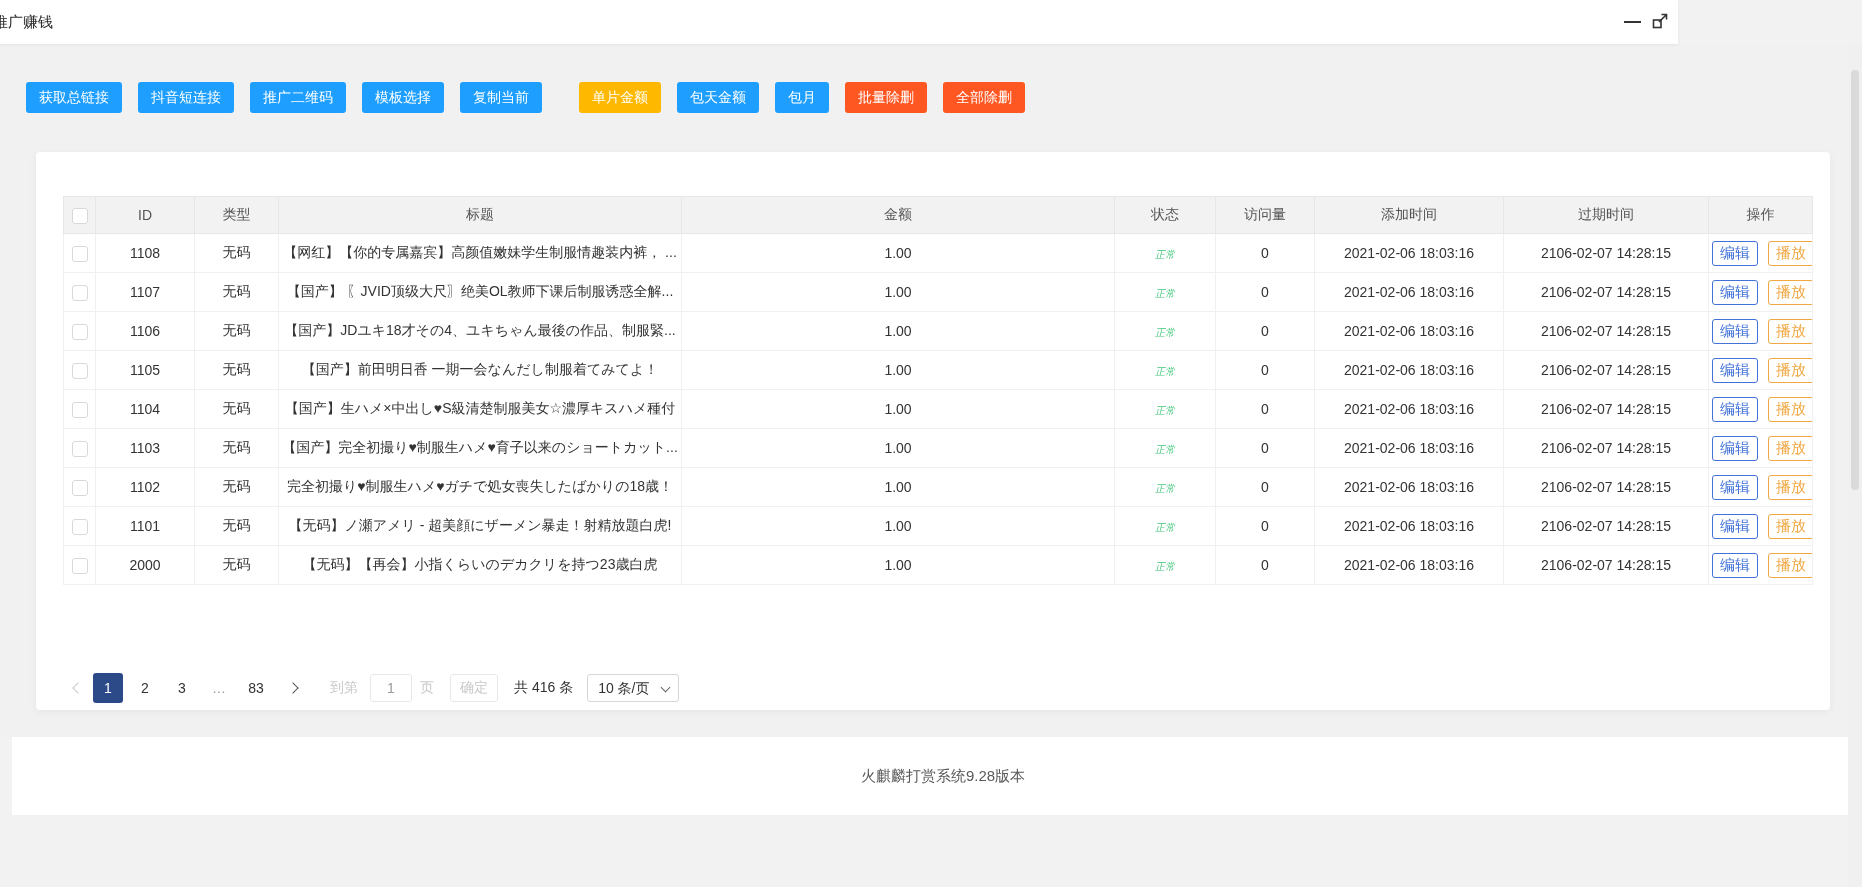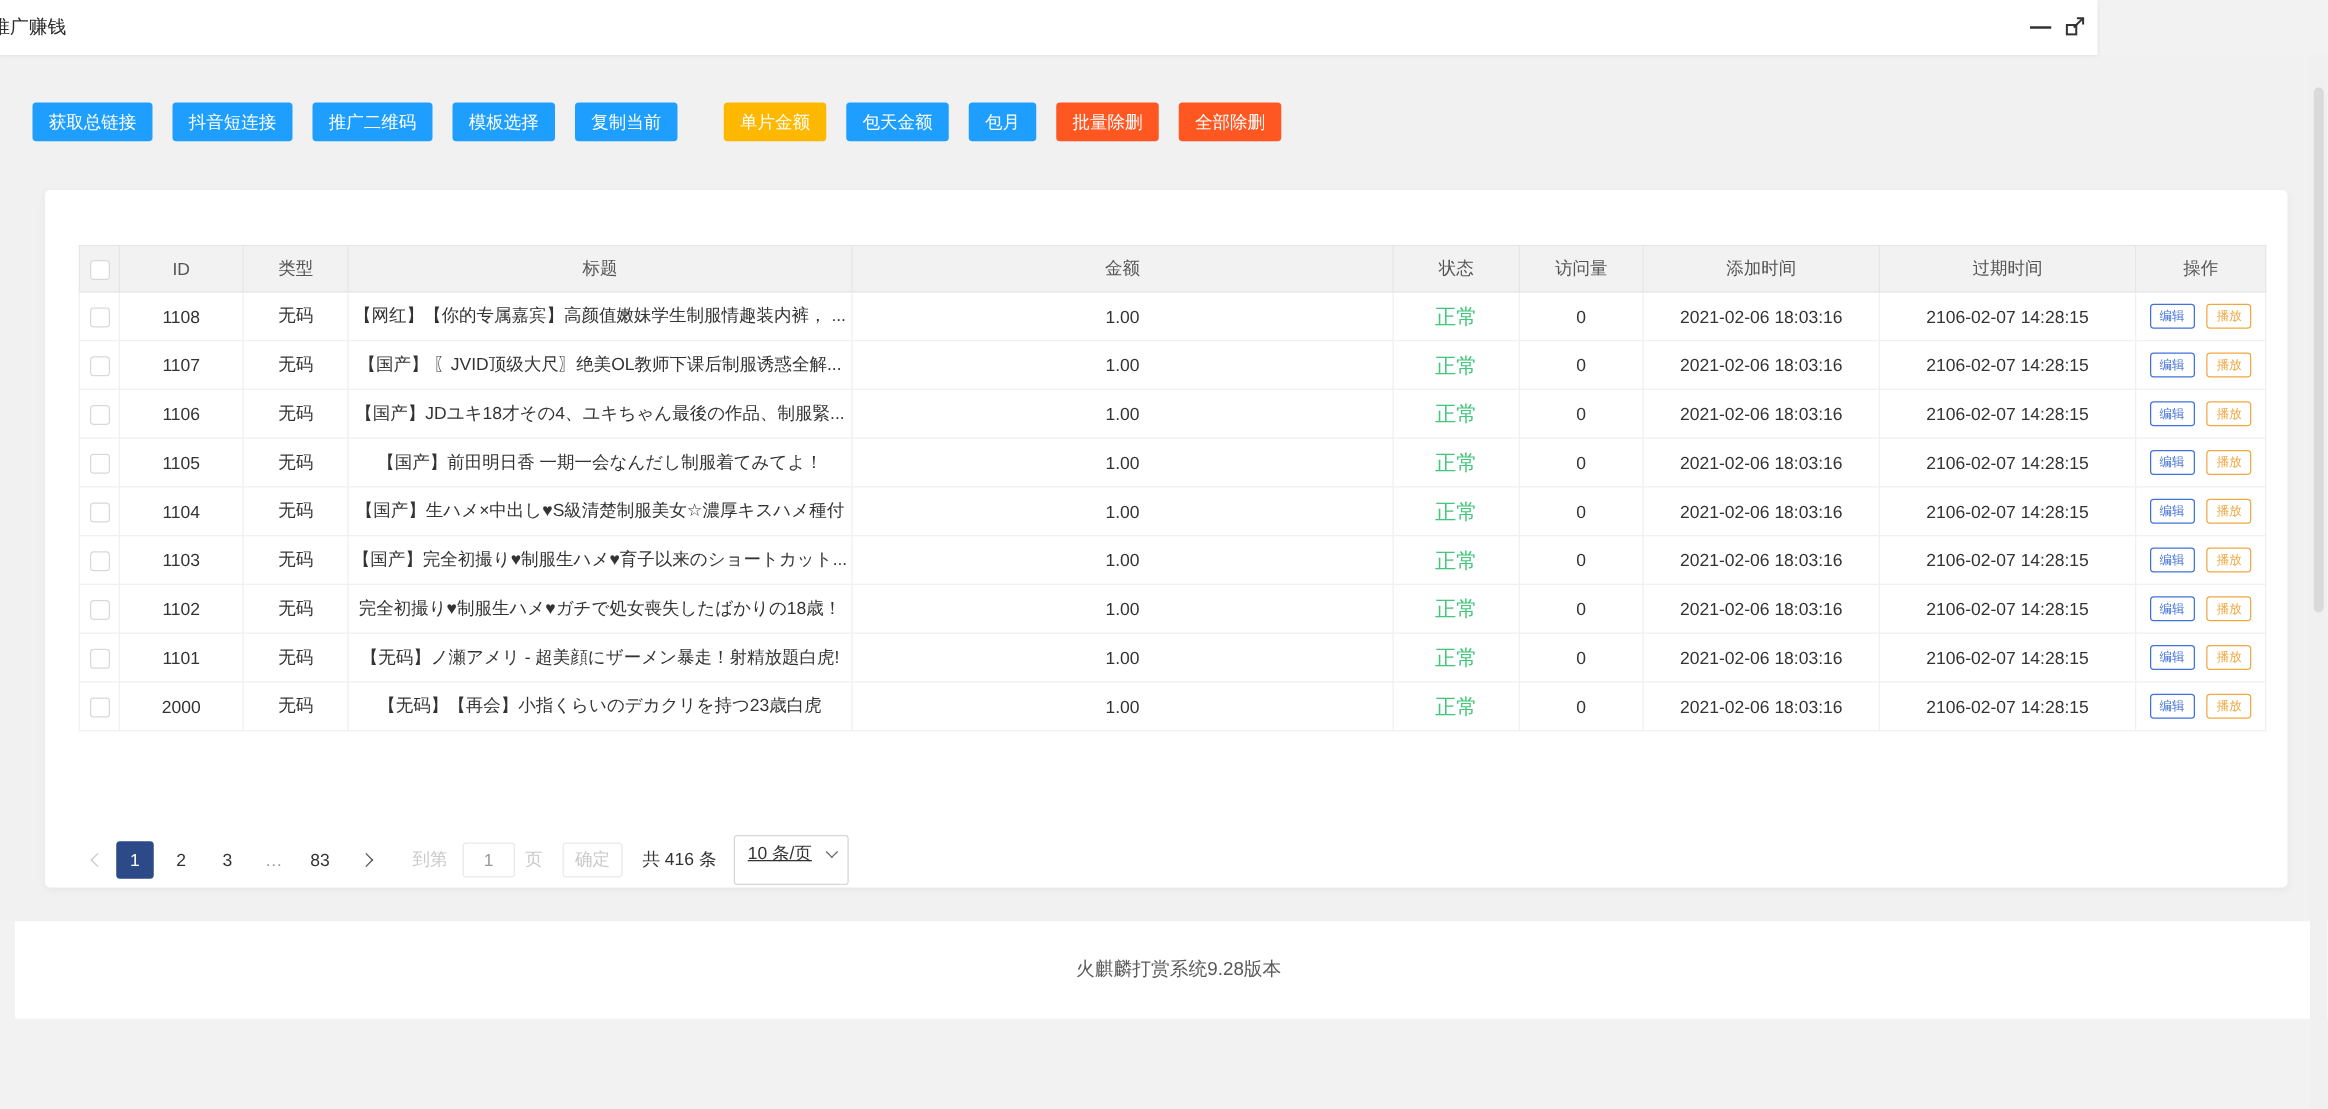--- a/index.html
+++ b/index.html
@@ -28,43 +28,43 @@
     padding:44px 28px 0 27px; }
 
   
   table { border-collapse:collapse; table-layout:fixed; width:1749px; }
   th { height:37px; background:#f2f2f2; font-weight:normal; font-size:14px; color:#555;
     border:1px solid #e6e6e6; text-align:center; }
   td { height:39px; font-size:14px; color:#333; border:1px solid #f0f0f0;
     border-top:none; text-align:center; white-space:nowrap; overflow:hidden; }
   .cb { display:inline-block; width:16px; height:16px; background:#fff;
     border:1px solid #d9d9d9; border-radius:3px; vertical-align:middle; cursor:pointer; }
-  .status-text { font-size:17px; }
-  .act-btn { display:inline-block; margin:0 3px; padding:2px 7px; font-size:10px;
+  .status-text { font-size:10px;font-style:italic; }
+  .act-btn { display:inline-block; margin:0 3px; padding:2px 7px; font-size:15px;
     background:#fff; border:1px solid; border-radius:3px; cursor:pointer; font-family:inherit; }
 
   
   .pagination { position:absolute; left:27px; top:521px; height:30px;
     display:flex; align-items:center; font-size:14px; color:#333; }
   .pg-chev { width:30px; height:30px; display:flex; align-items:center; justify-content:center; cursor:pointer; }
   .chev { width:8px; height:8px; border-left:1.5px solid #c9c9c9; border-bottom:1.5px solid #c9c9c9;
     transform:rotate(45deg); }
   .chev.right { transform:rotate(225deg); border-color:#555; }
   .pg-item { min-width:30px; height:30px; line-height:30px; text-align:center;
     margin-right:7px; border-radius:3px; cursor:pointer; }
   .pg-item.active { color:#fff; }
   .pg-dots { color:#999; cursor:default; }
   .pg-muted { color:#c9c9c9; margin:0 4px 0 14px; }
   .pg-goto-input { width:42px; height:28px; border:1px solid #e8e8e8; border-radius:3px;
     text-align:center; font-size:14px; color:#999; background:#fff; font-family:inherit; margin:0 8px; }
   .pg-confirm { width:48px; height:28px; border:1px solid #e8e8e8; border-radius:3px;
     background:#fff; color:#c9c9c9; font-size:14px; font-family:inherit; margin:0 16px 0 12px; cursor:pointer; }
   .pg-total { color:#333; margin-right:14px; }
-  .pg-select { position:relative; height:40px; line-height:26px; border:1px solid #d6d6d6;
-    border-radius:3px; background:#fff; padding:0 28px 0 10px; cursor:pointer; color:#333;text-decoration:underline; }
+  .pg-select { position:relative; height:28px; line-height:26px; border:1px solid #d6d6d6;
+    border-radius:3px; background:#fff; padding:0 28px 0 10px; cursor:pointer; color:#333; }
   .caret-down { position:absolute; right:9px; top:9px; width:7px; height:7px;
     border-left:1.5px solid #666; border-bottom:1.5px solid #666; transform:rotate(-45deg); }
 
   
   .footer-band { position:absolute; top:737px; left:12px; width:1862px; height:78px; background:#fff; }
   .footer-band .footer-text { width:100%; text-align:center; line-height:78px;
     font-size:15px; color:#595959; }
 
   
   .scrollbar-track { position:absolute; top:44px; right:0; width:14px; height:843px; background:#f0f0f1; }

